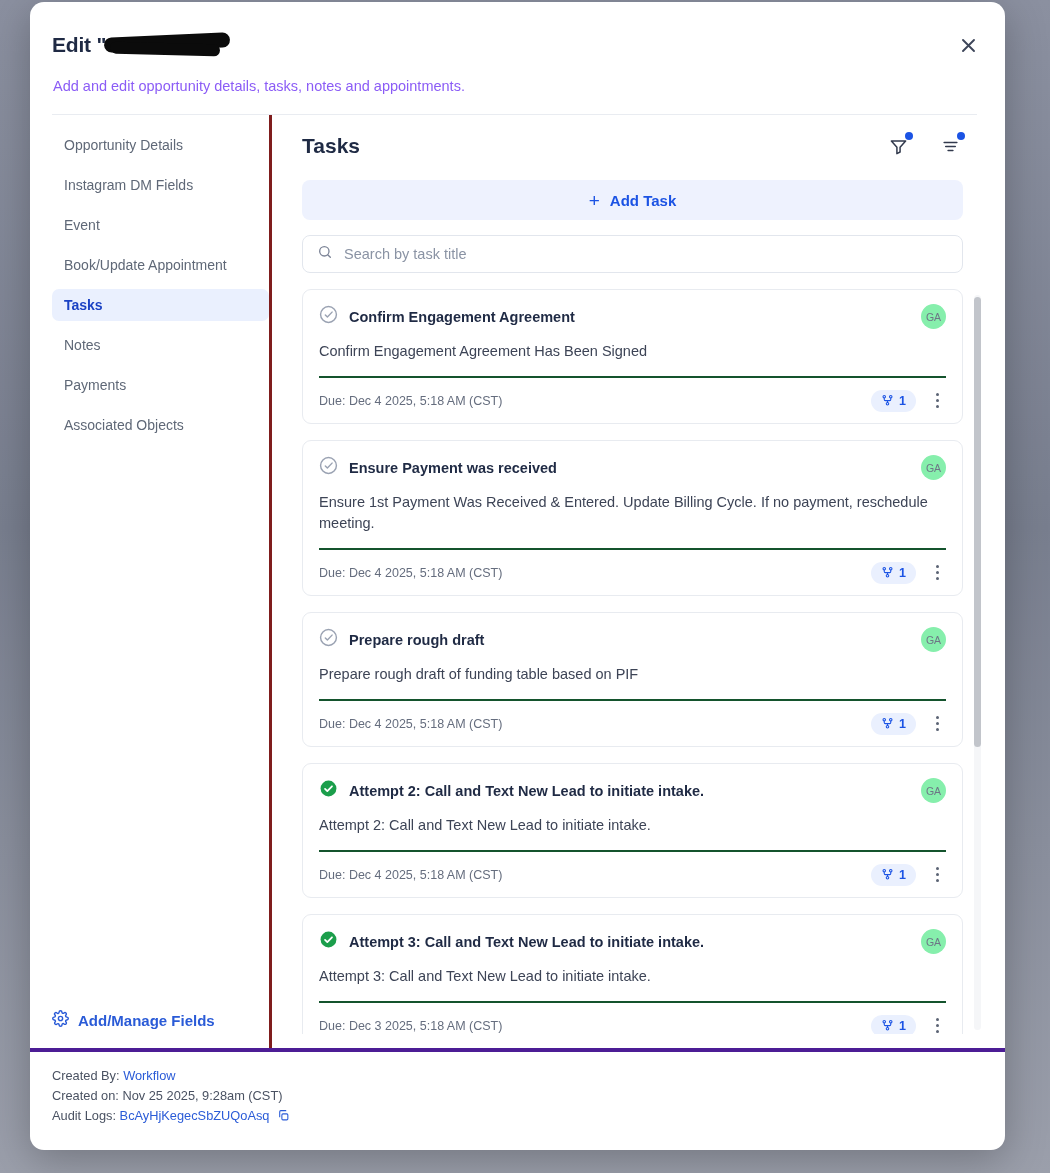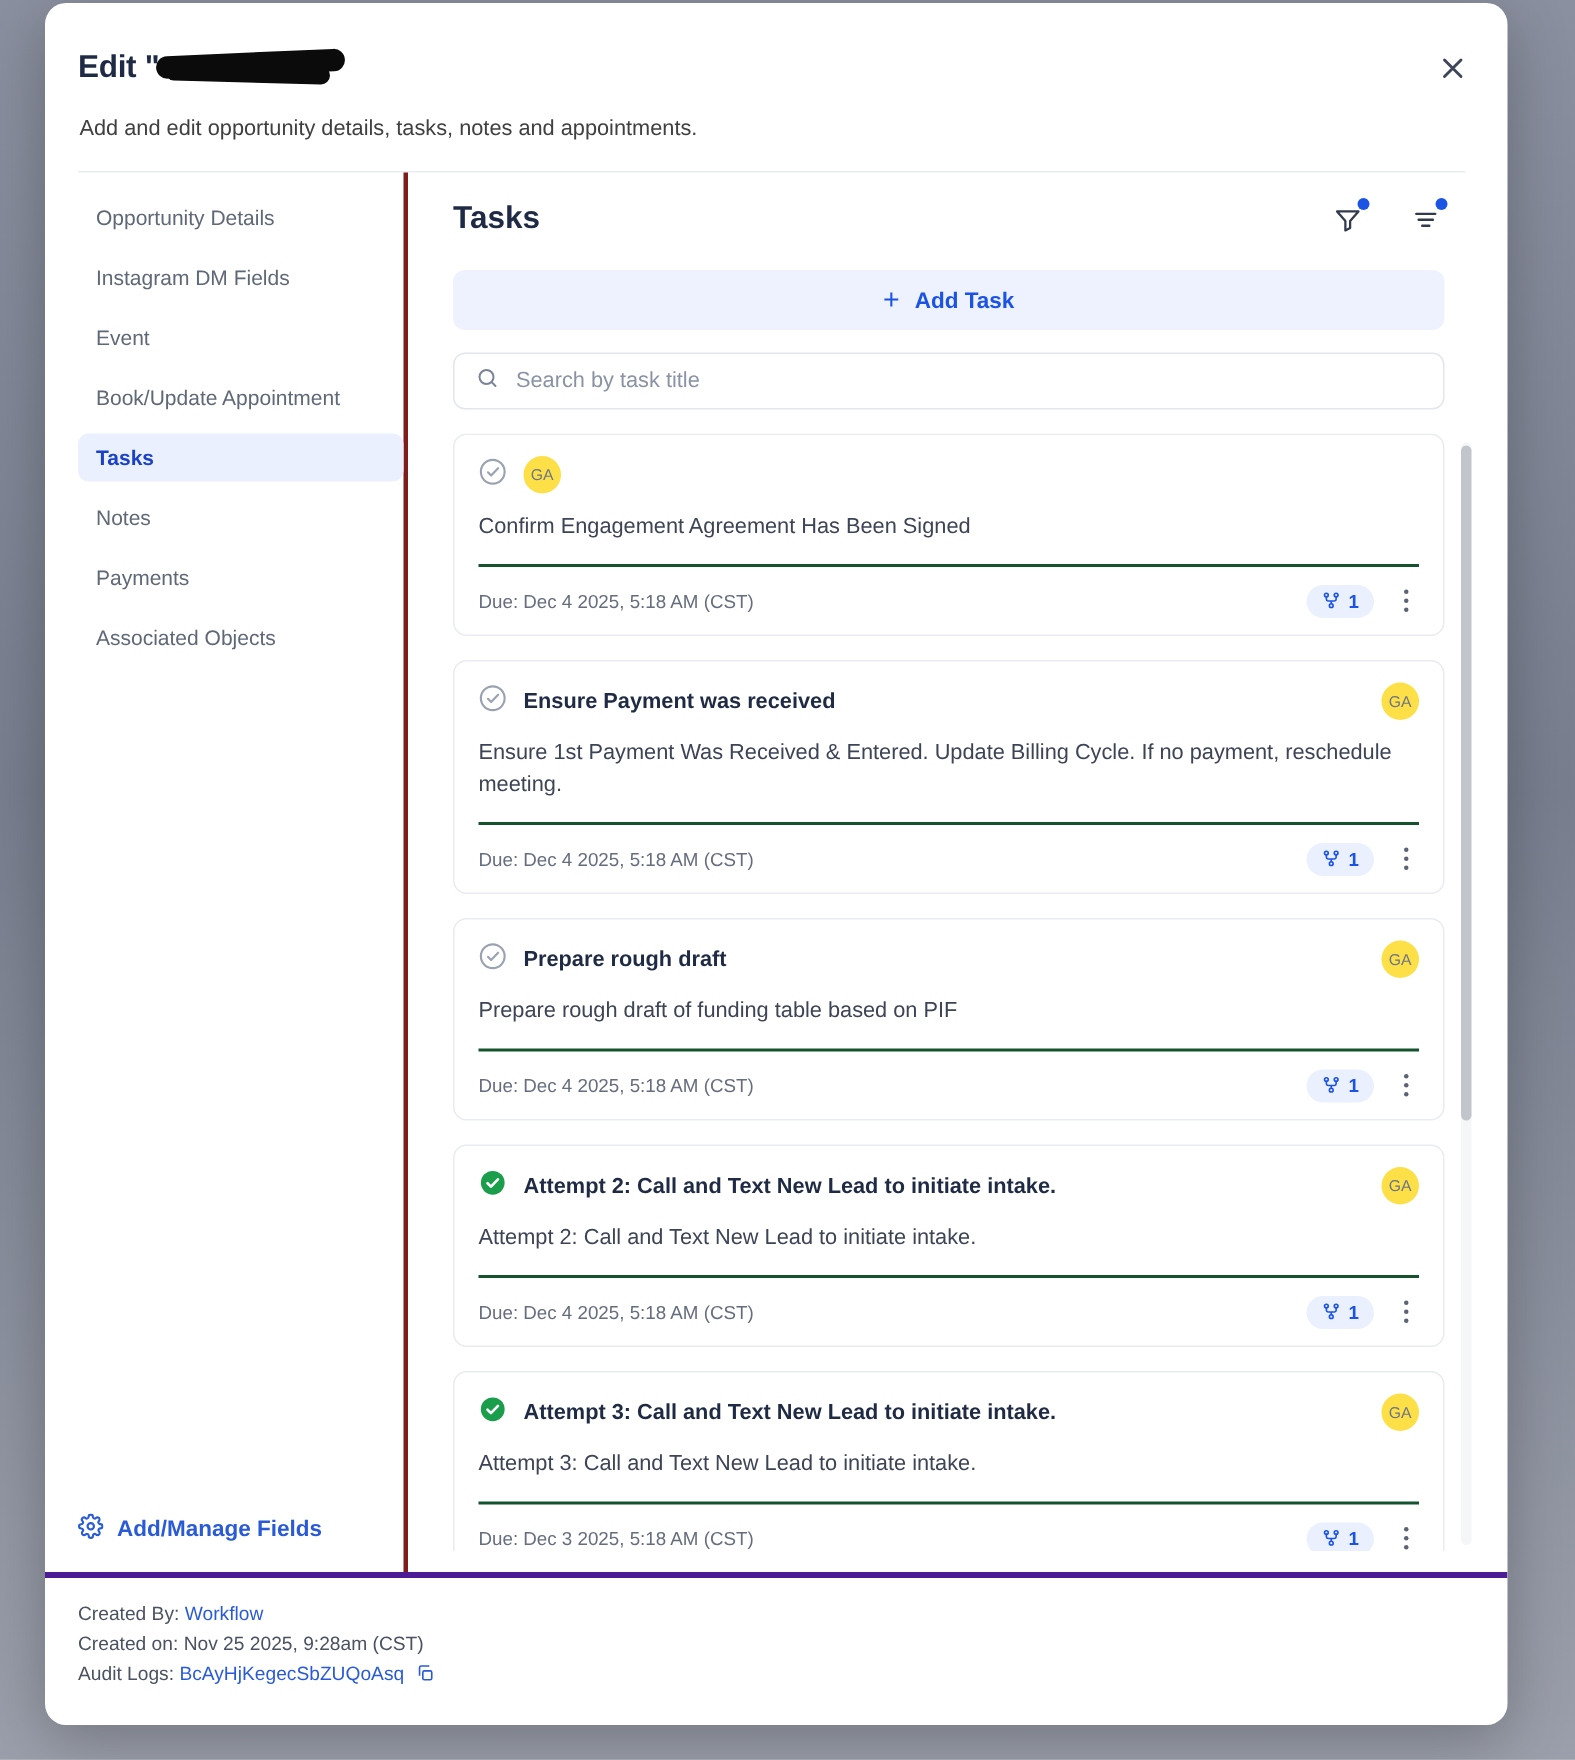--- a/index.html
+++ b/index.html
@@ -68,21 +68,21 @@
     width: 126px; height: 15px;
     transform: rotate(-2.5deg);
   }
   .redaction::after {
     left: 6px; top: 9px;
     width: 110px; height: 12px;
     transform: rotate(1.5deg);
   }
   .modal-subtitle {
     font-size: 14.5px;
-    color: #404040;
+    color: #8b5cf6;
     margin-top: 16px;
     padding-left: 1px;
   }
   .header-divider {
     margin-top: 20px;
     height: 1px;
     background: #e9ecf1;
   }
   .close-btn {
     position: absolute;
@@ -237,21 +237,21 @@
   .task-title {
     font-size: 14.5px;
     font-weight: bold;
     color: #1f2a44;
     flex: 1;
     min-width: 0;
   }
   .avatar {
     width: 25px; height: 25px;
     border-radius: 50%;
-    background: #fde047;
+    background: #86efac;
     color: #6d7586;
     font-size: 10.5px;
     display: flex; align-items: center; justify-content: center;
     flex: 0 0 25px;
   }
   .task-desc {
     font-size: 14.5px;
     color: #3d4456;
     line-height: 1.45;
     margin-top: 12px;
@@ -419,20 +419,21 @@
       <div class="task-list">
 
         <div class="task-card">
           <div class="task-top">
             <span>
               <svg width="19" height="19" viewBox="0 0 24 24" fill="none" stroke="#9aa2b2" stroke-width="1.8" stroke-linecap="round" stroke-linejoin="round">
                 <circle cx="12" cy="12" r="10"></circle>
                   <path d="M8 12.5l2.6 2.6L16.5 9"></path>
               </svg>
             </span>
+            <span class="task-title">Confirm Engagement Agreement</span>
             <span class="avatar">GA</span>
           </div>
           <div class="task-desc">Confirm Engagement Agreement Has Been Signed</div>
           <div class="task-foot">
             <span class="task-due">Due: Dec 4 2025, 5:18 AM (CST)</span>
             <span class="foot-right">
               <span class="wf-badge">
                 <svg width="13" height="13" viewBox="0 0 24 24" fill="none" stroke="currentColor" stroke-width="2" stroke-linecap="round">
                   <circle cx="6" cy="5" r="2.3"></circle>
                     <circle cx="18" cy="5" r="2.3"></circle>

